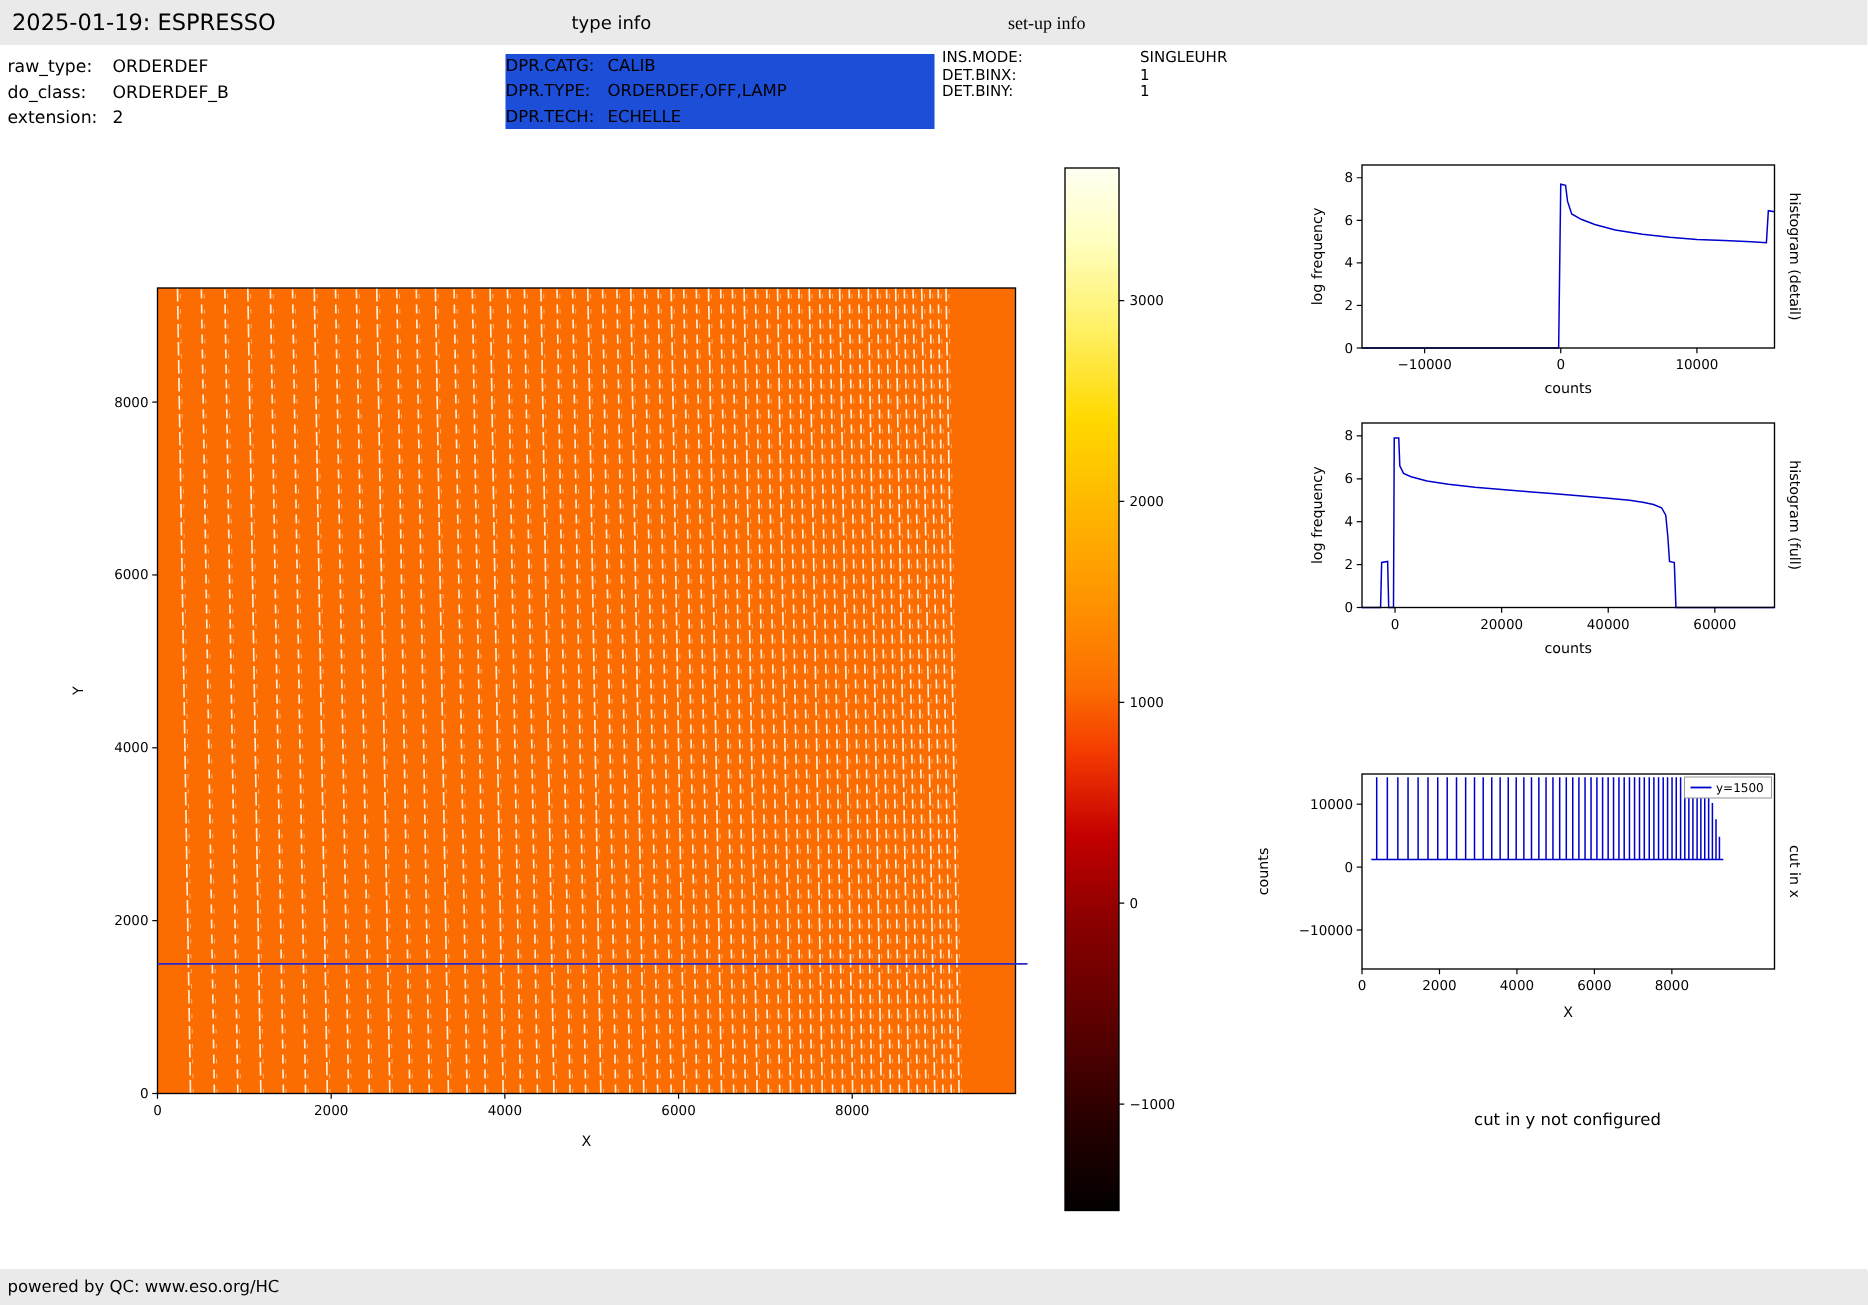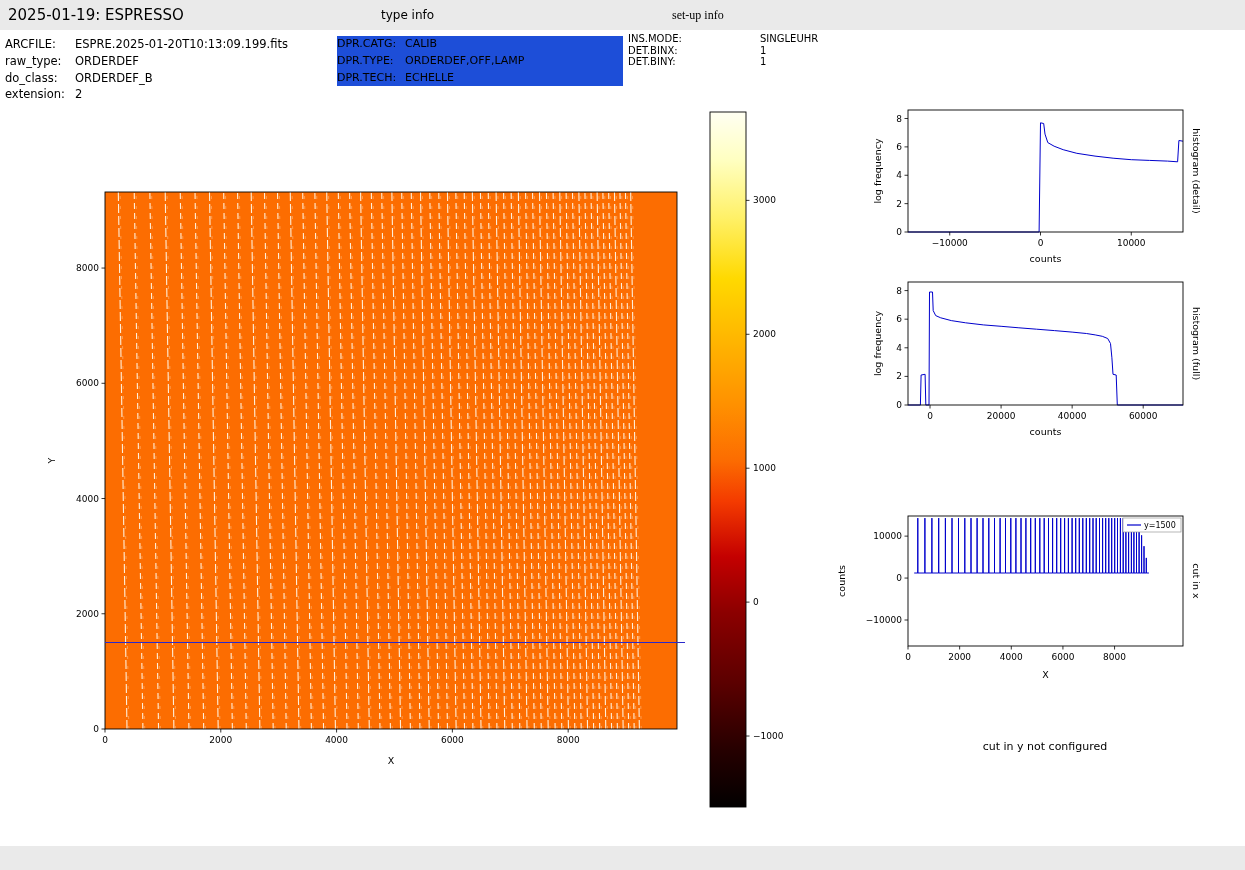--- a/index.html
+++ b/index.html
@@ -39,21 +39,20 @@
 </head>
 <body>
 
 <div class="bar" id="header-bar">
   <span id="page-title">2025-01-19: ESPRESSO</span>
   <span class="hdr-label" id="type-info-label">type info</span>
   <span class="hdr-label" id="setup-info-label">set-up info</span>
 </div>
 
 <div class="meta-col" id="meta-left">
-  <div><span class="ml">ARCFILE:</span><span>ESPRE.2025-01-20T10:13:09.199.fits</span></div>
   <div><span class="ml">raw_type:</span><span>ORDERDEF</span></div>
   <div><span class="ml">do_class:</span><span>ORDERDEF_B</span></div>
   <div><span class="ml">extension:</span><span>2</span></div>
 </div>
 
 <div class="meta-col" id="meta-mid">
   <div><span class="ml">DPR.CATG:</span><span>CALIB</span></div>
   <div><span class="ml">DPR.TYPE:</span><span>ORDERDEF,OFF,LAMP</span></div>
   <div><span class="ml">DPR.TECH:</span><span>ECHELLE</span></div>
 </div>
@@ -311,13 +310,14 @@
     <g>
       <rect x="293" y="18" width="58" height="14" fill="#ffffff" stroke="#999" stroke-width="0.7"></rect>
       <line x1="297" y1="25" x2="311" y2="25" stroke="#0000cc" stroke-width="1.2"></line>
       <text x="314" y="28" font-size="8">y=1500</text>
     </g>
   </svg>
 
 <div id="cut-y-note">cut in y not configured</div>
 
 <div class="bar" id="footer-bar">
+  <span id="footer-left">powered by QC: www.eso.org/HC</span>
 </div>
 
 </body></html>

